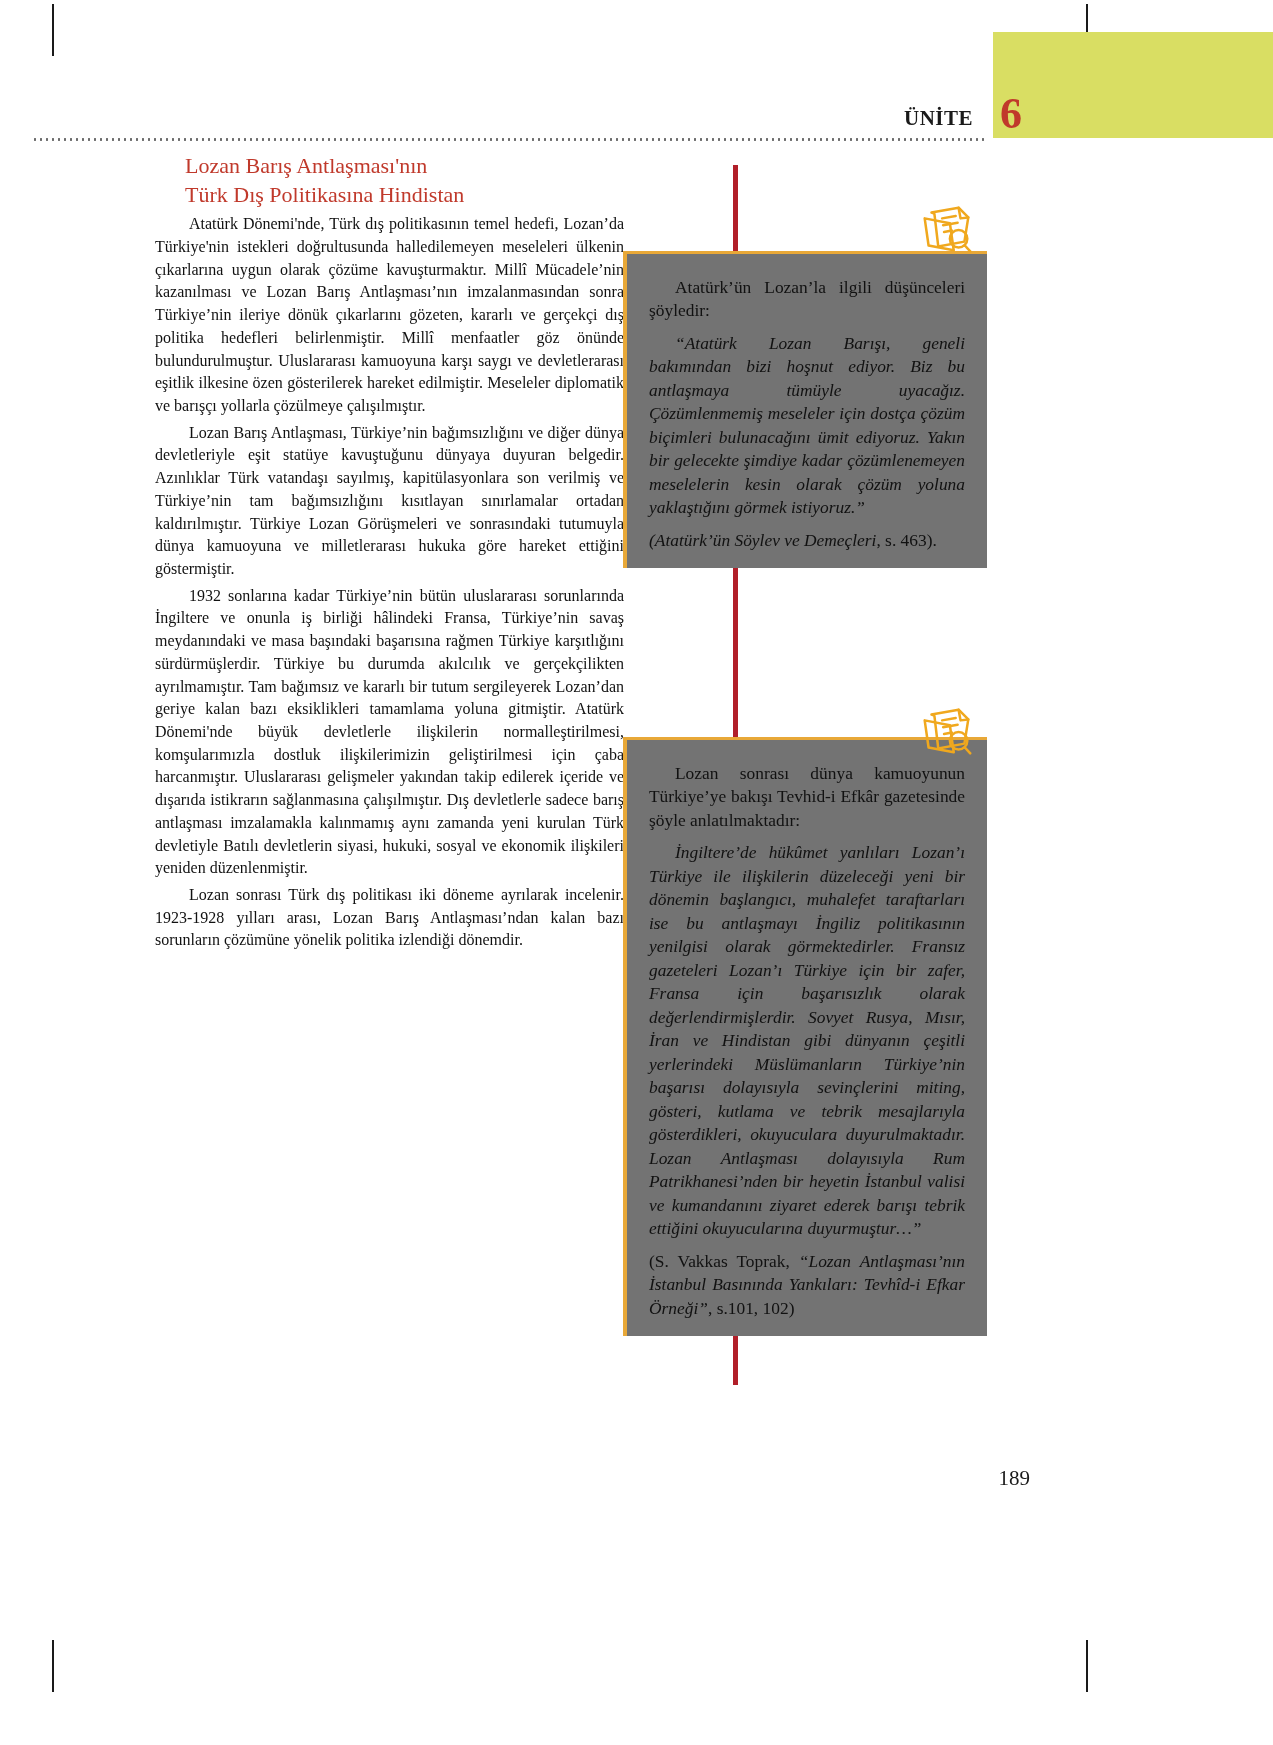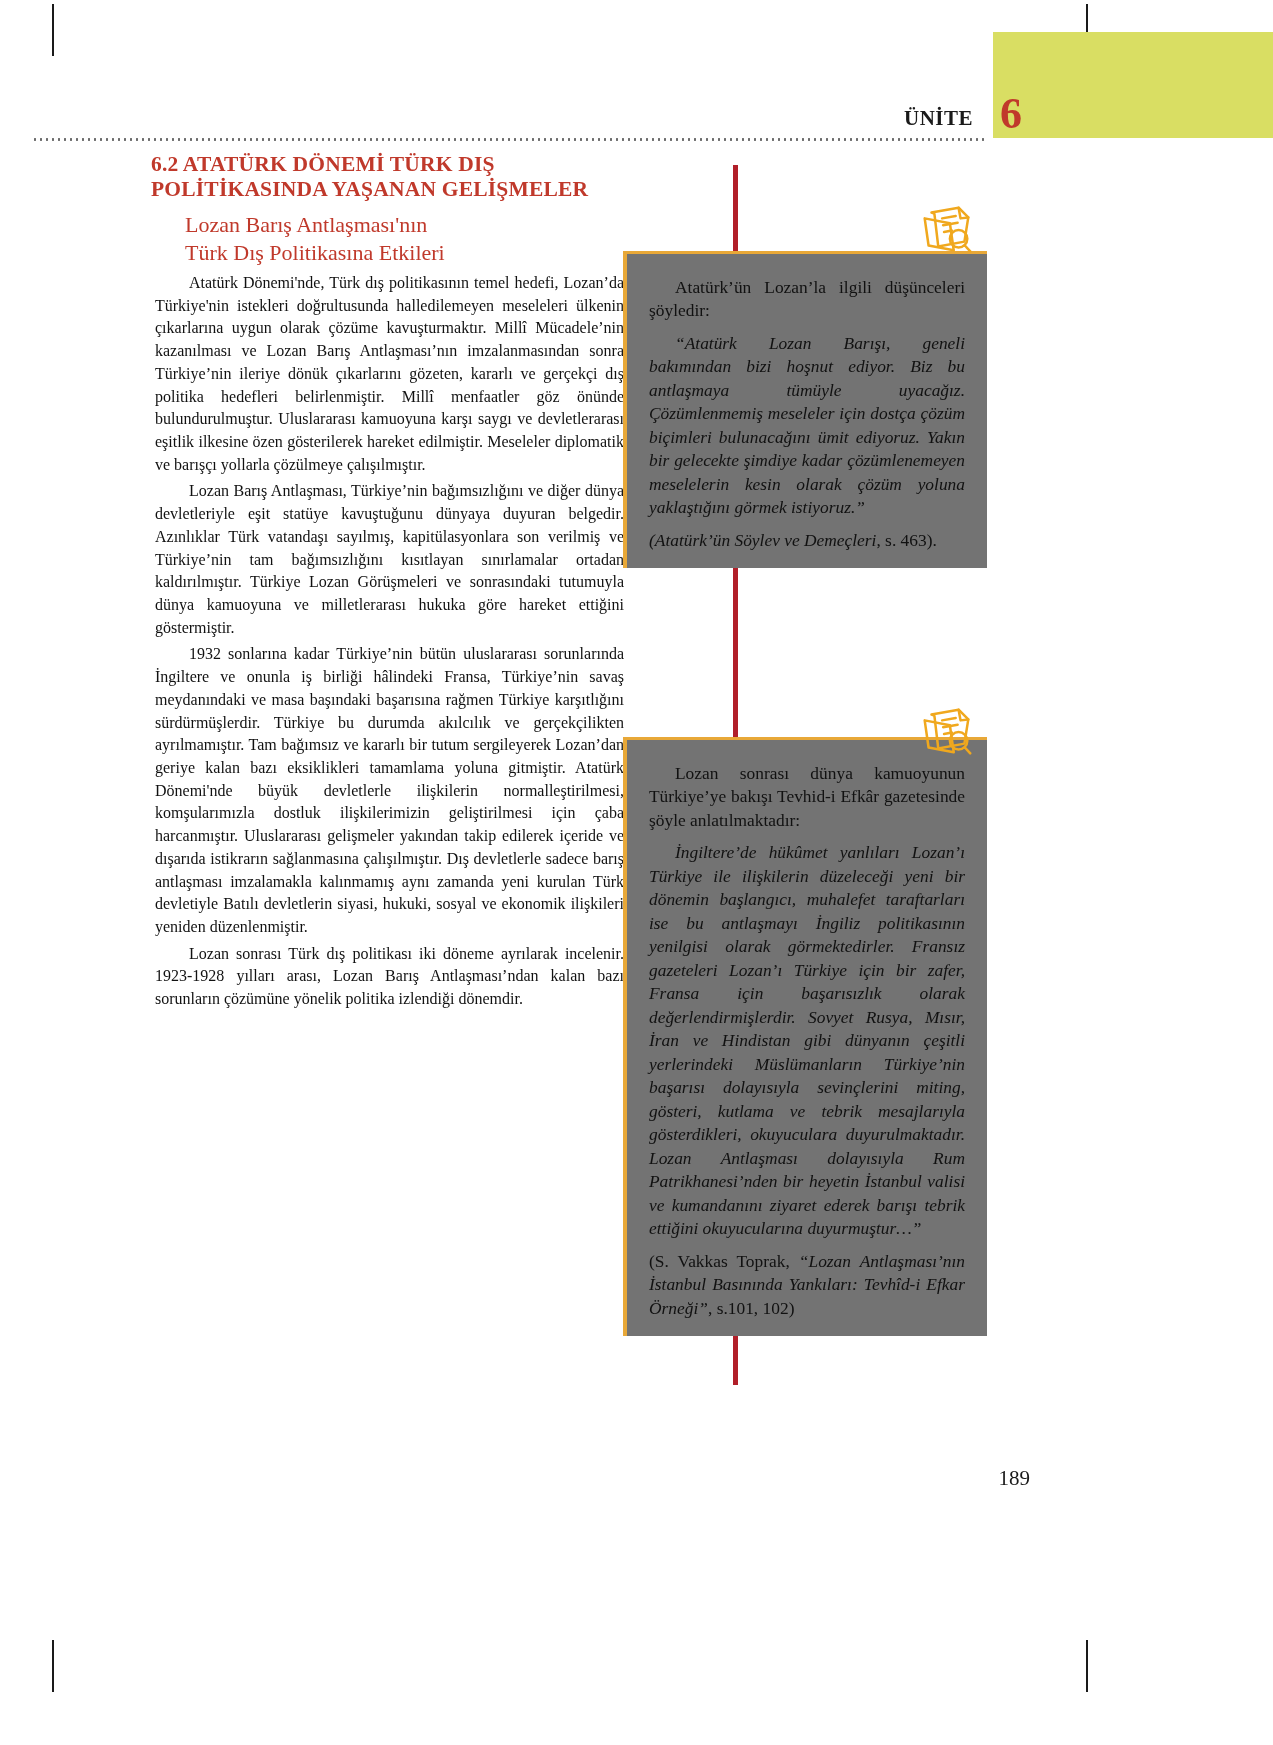--- a/index.html
+++ b/index.html
@@ -124,24 +124,23 @@
 
   <div class="unit-block"></div>
   <div class="unit-num">6</div>
   <div class="unit-label">ÜNİTE</div>
 
   <div class="dot-rule"></div>
 
   <div class="red-div"></div>
 
   <div class="col-main">
-    <h1 class="section-title">6.2 ATATÜRK DÖNEMİ TÜRK DIŞ POLİTİKASINDA YAŞANAN GELİŞMELER</h1>
     <h2 class="sub-title">
       <span>Lozan Barış Antlaşması'nın</span>
-      <span class="l2">Türk Dış Politikasına Etkileri</span>
+      <span class="l2">Türk Dış Politikasına Hindistan</span>
     </h2>
     <p class="body narrow">Atatürk Dönemi'nde, Türk dış politikasının temel hedefi, Lozan’da Türkiye'nin istekleri doğrultusunda halledilemeyen meseleleri ülkenin çıkarlarına uygun olarak çözüme kavuşturmaktır. Millî Mücadele’nin kazanılması ve Lozan Barış Antlaşması’nın imzalanmasından sonra Türkiye’nin ileriye dönük çıkarlarını gözeten, kararlı ve gerçekçi dış politika hedefleri belirlenmiştir. Millî menfaatler göz önünde bulundurulmuştur. Uluslararası kamuoyuna karşı saygı ve devletlerarası eşitlik ilkesine özen gösterilerek hareket edilmiştir. Meseleler diplomatik ve barışçı yollarla çözülmeye çalışılmıştır.</p>
     <p class="body wide">Lozan Barış Antlaşması, Türkiye’nin bağımsızlığını ve diğer dünya devletleriyle eşit statüye kavuştuğunu dünyaya duyuran belgedir. Azınlıklar Türk vatandaşı sayılmış, kapitülasyonlara son verilmiş ve Türkiye’nin tam bağımsızlığını kısıtlayan sınırlamalar ortadan kaldırılmıştır. Türkiye Lozan Görüşmeleri ve sonrasındaki tutumuyla dünya kamuoyuna ve milletlerarası hukuka göre hareket ettiğini göstermiştir.</p>
     <p class="body wide">1932 sonlarına kadar Türkiye’nin bütün uluslararası sorunlarında İngiltere ve onunla iş birliği hâlindeki Fransa, Türkiye’nin savaş meydanındaki ve masa başındaki başarısına rağmen Türkiye karşıtlığını sürdürmüşlerdir. Türkiye bu durumda akılcılık ve gerçekçilikten ayrılmamıştır.  Tam bağımsız ve kararlı bir tutum sergileyerek Lozan’dan geriye kalan bazı eksiklikleri tamamlama yoluna gitmiştir. Atatürk Dönemi'nde büyük devletlerle ilişkilerin normalleştirilmesi, komşularımızla dostluk ilişkilerimizin geliştirilmesi için çaba harcanmıştır. Uluslararası gelişmeler yakından takip edilerek içeride ve dışarıda istikrarın sağlanmasına çalışılmıştır. Dış devletlerle sadece barış antlaşması imzalamakla kalınmamış aynı zamanda yeni kurulan Türk devletiyle Batılı devletlerin siyasi, hukuki, sosyal ve ekonomik ilişkileri yeniden düzenlenmiştir.</p>
     <p class="body wide">Lozan sonrası Türk dış politikası iki döneme ayrılarak incelenir. 1923-1928 yılları arası, Lozan Barış Antlaşması’ndan kalan bazı sorunların çözümüne yönelik politika izlendiği dönemdir.</p>
   </div>
 
   <div class="sidebox" id="box1">
     <p>Atatürk’ün Lozan’la ilgili düşünceleri şöyledir:</p>
     <p class="quote">“Atatürk Lozan Barışı, geneli bakımından bizi hoşnut ediyor. Biz bu antlaşmaya tümüyle uyacağız. Çözümlenmemiş meseleler için dostça çözüm biçimleri bulunacağını ümit ediyoruz. Yakın bir gelecekte şimdiye kadar çözümlenemeyen meselelerin kesin olarak çözüm yoluna yaklaştığını görmek istiyoruz.”</p>

